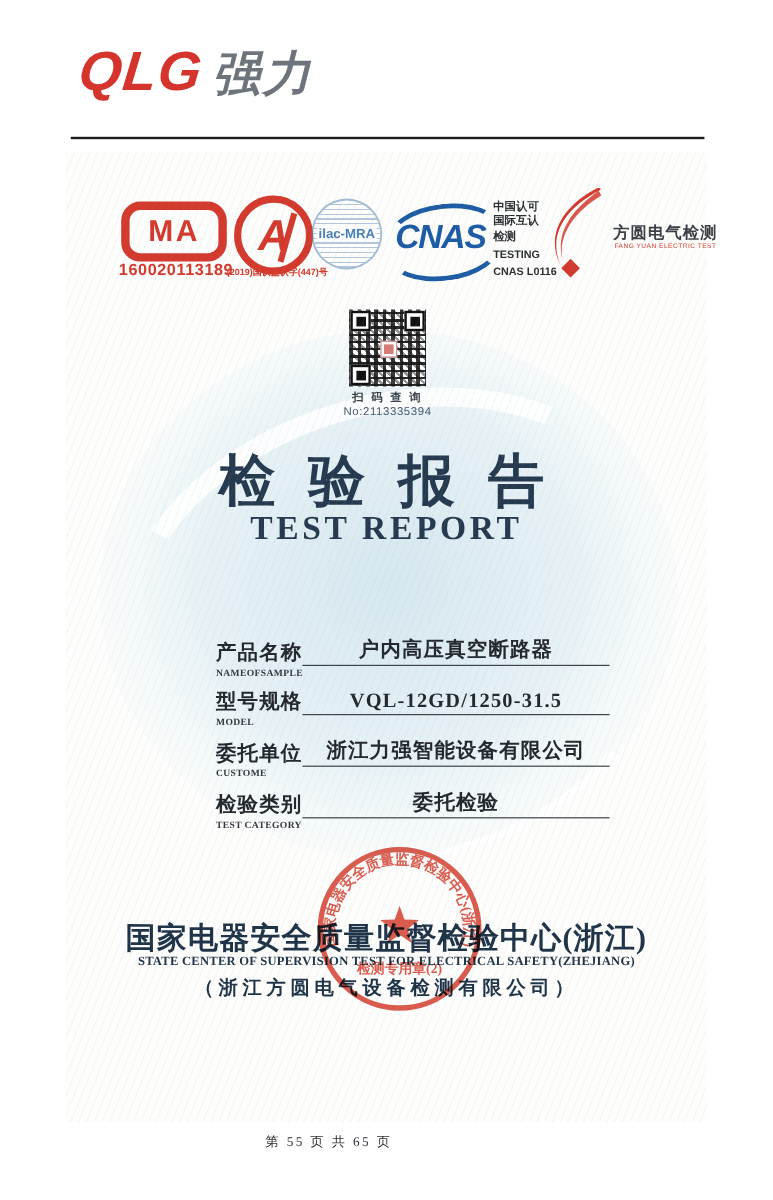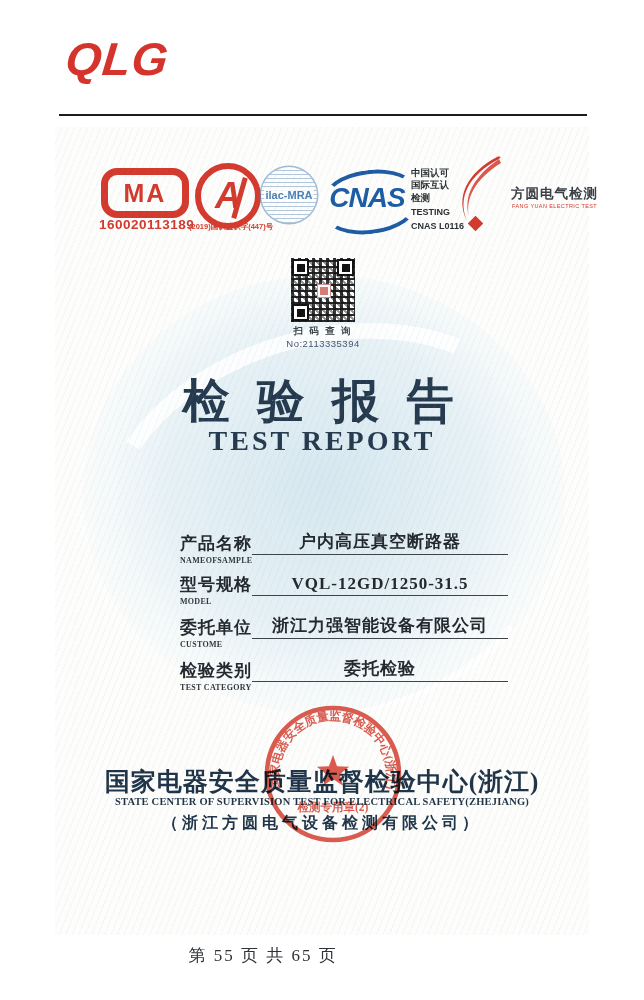--- a/index.html
+++ b/index.html
@@ -96,30 +96,31 @@
              font-weight:bold;color:#1e3347;letter-spacing:1px;white-space:nowrap;}
   .issuer-en{position:absolute;left:0;top:669px;width:100%;text-align:center;font-size:10.5px;
              font-weight:bold;color:#1e3347;letter-spacing:.2px;}
   .issuer-co{position:absolute;left:0;top:686px;width:100%;text-align:center;font-size:16px;
              font-weight:bold;color:#1e3347;letter-spacing:4px;}
 
   
   .stamp{position:absolute;left:203px;top:572px;mix-blend-mode:multiply;opacity:.9;}
 
   
-  .footer{position:absolute;left:1px;top:944px;width:524px;text-align:center;font-size:17px;
+  .footer{position:absolute;left:12px;top:944px;width:524px;text-align:center;font-size:11px;
           color:#2e3338;letter-spacing:2px;}
 </style>
 </head>
 <body>
 
 <div class="page">
 
   <div class="brand">
     <span class="brand-latin">QLG</span>
+    <span class="brand-cn">强力</span>
   </div>
   <div class="rule"></div>
 
   <div class="scan">
 
     <div class="globe">
       <div class="swoosh s1"></div>
       <div class="swoosh s2"></div>
     </div>
 

